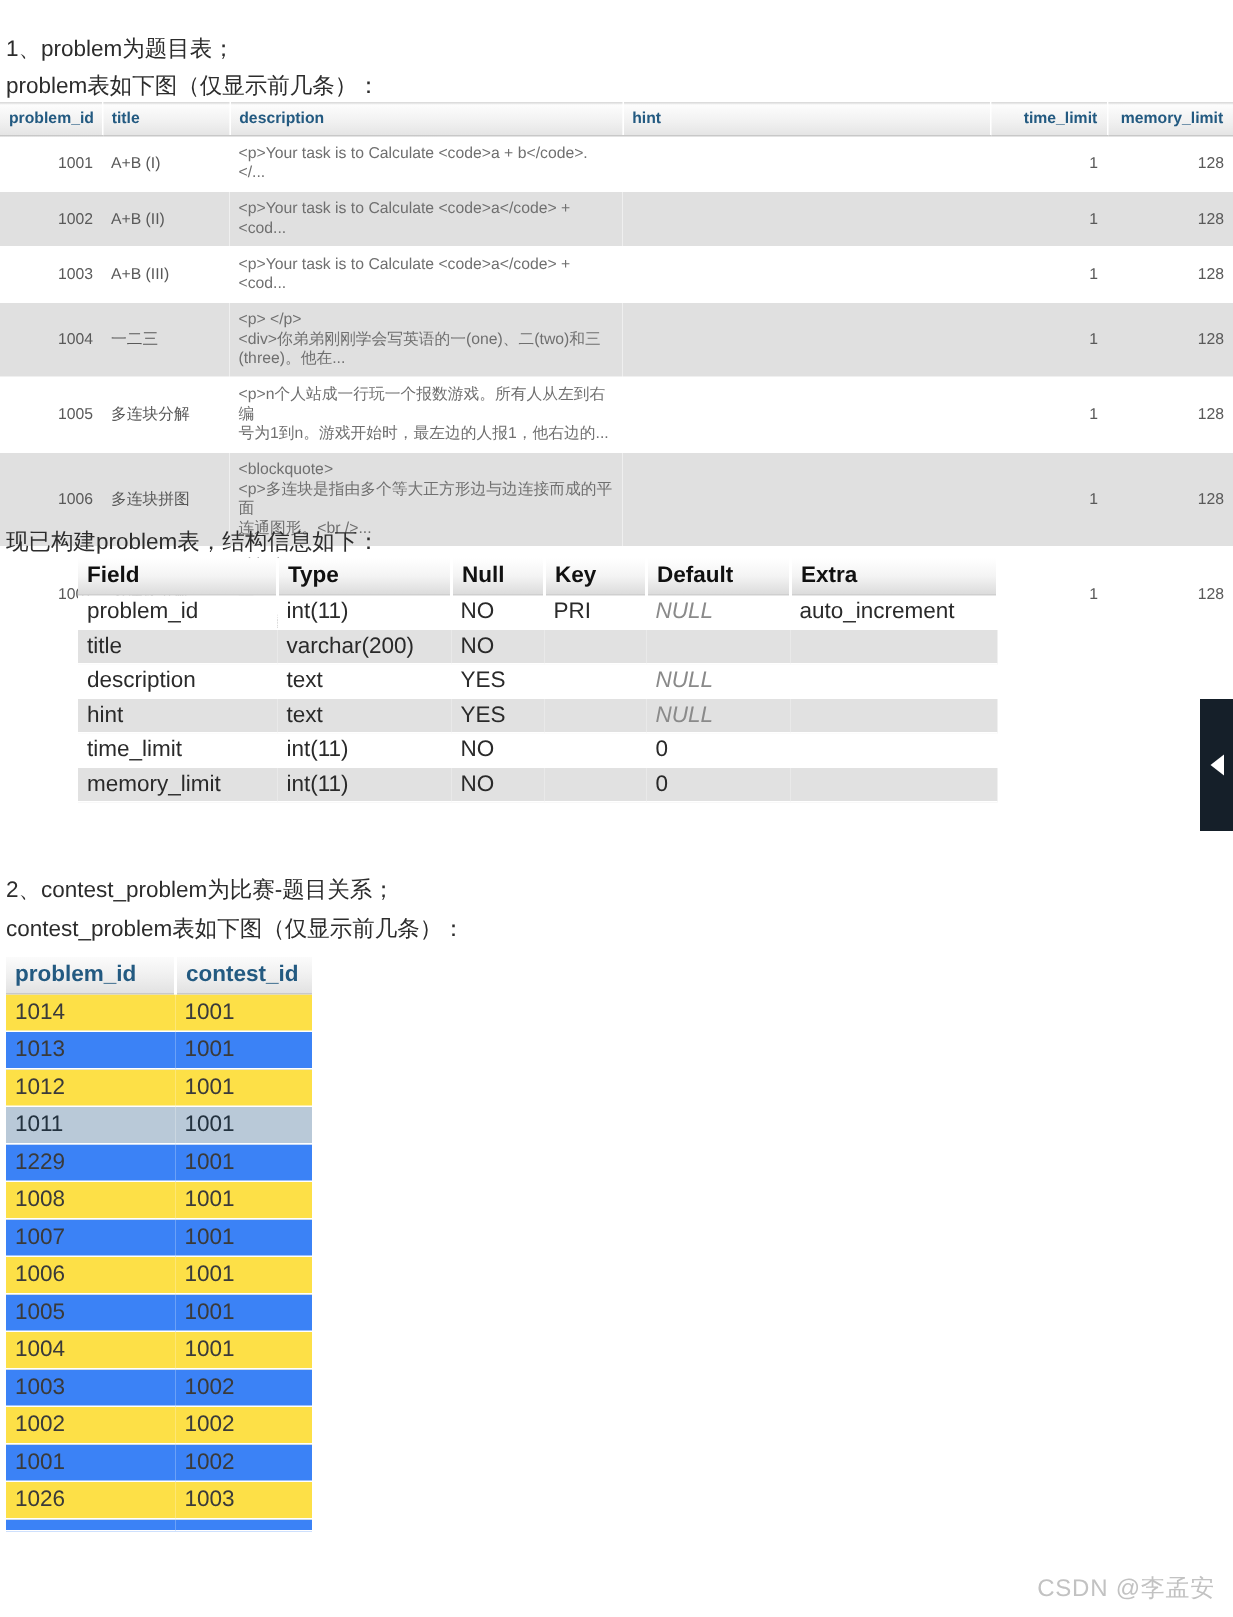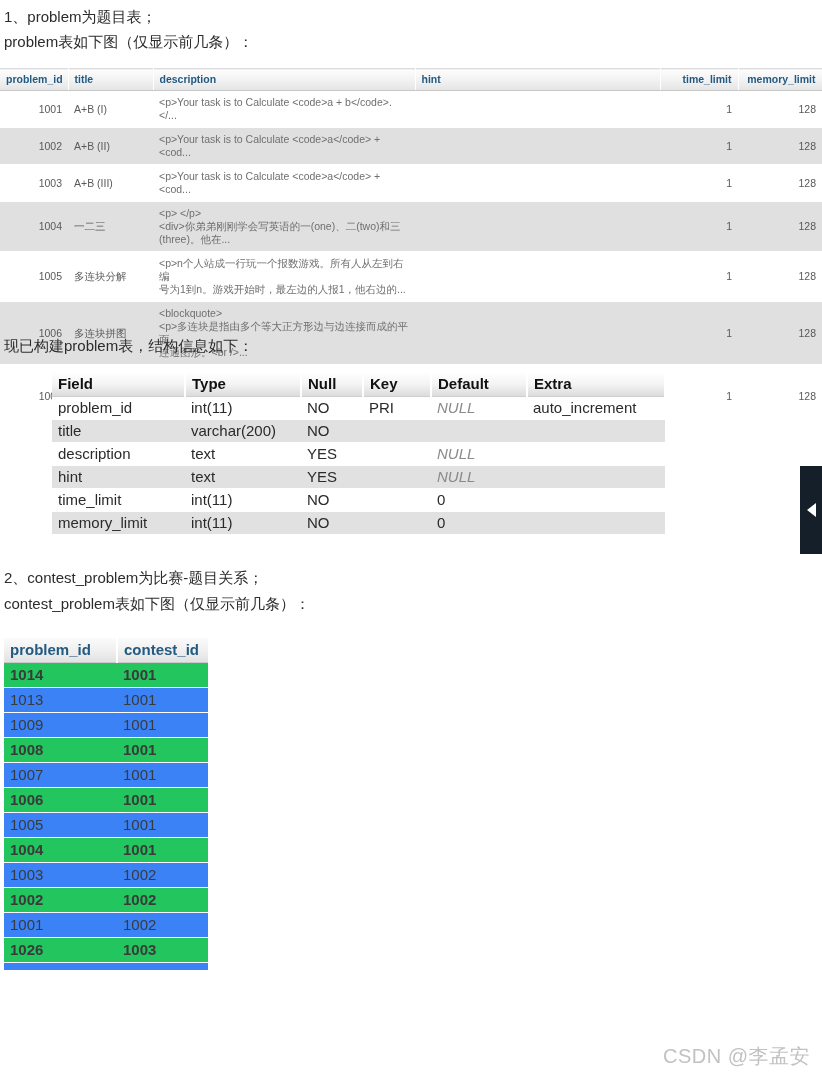--- a/index.html
+++ b/index.html
@@ -15,20 +15,21 @@
     font-family: "Liberation Sans", "DejaVu Sans", sans-serif;
     color: #1a1a1a;
   }
 
   
   .prose {
     font-size: 15px;
     line-height: 27px;
     color: #2c2c2c;
     padding-left: 4px;
+    margin-top: 16px;
   }
   .prose-1 { position: absolute; left: 0; top: 3px; }
   .prose-2 { position: absolute; left: 0; top: 28px; }
   .prose-3 { position: absolute; left: 0; top: 332px; }
   .prose-4 { position: absolute; left: 0; top: 564px; }
   .prose-5 { position: absolute; left: 0; top: 590px; }
 
   
   .tbl1-wrap {
     position: absolute;
@@ -137,21 +138,21 @@
     border-right: 2px solid #ffffff;
     border-bottom: 1px solid #c9c9c9;
     white-space: nowrap;
   }
   table.tbl3 tbody td {
     padding: 3px 4px 4px 6px;
     color: #3a3a3a;
     white-space: nowrap;
     border-bottom: 1px solid #ffffff;
   }
-  table.tbl3 tbody tr.odd  td { background: #22c55e; font-weight: bold; }
+  table.tbl3 tbody tr.odd  td { background: #fde047; }
   table.tbl3 tbody tr.even td { background: #3b82f6; }
   table.tbl3 tbody tr.selected td {
     background: #b9c9d8;
     color: #23323f;
   }
   .t3-c0 { width: 102px; }
   .t3-c1 { width: 102px; }
 
   
   .side-handle {
@@ -172,21 +173,21 @@
     border-top: 7px solid transparent;
     border-bottom: 7px solid transparent;
     border-right: 9px solid #ffffff;
   }
 
   
   .watermark {
     position: absolute;
     right: 12px;
     bottom: 8px;
-    font-size: 20px;
+    font-size: 16px;
     color: #c2c2c2;
     letter-spacing: 0.5px;
     user-select: none;
   }
 </style>
 </head>
 <body>
 
 <div class="prose prose-1">1、problem为题目表；</div>
 <div class="prose prose-2">problem表如下图（仅显示前几条）：</div>
@@ -376,22 +377,30 @@
     </thead>
     <tbody>
       <tr class="odd">
           <td>1014</td>
           <td>1001</td>
         </tr>
       <tr class="even">
           <td>1013</td>
           <td>1001</td>
         </tr>
-      <tr class="even">
-          <td>1009</td>
+      <tr class="odd">
+          <td>1012</td>
+          <td>1001</td>
+        </tr>
+      <tr class="selected">
+          <td>1011</td>
+          <td>1001</td>
+        </tr>
+      <tr class="even">
+          <td>1229</td>
           <td>1001</td>
         </tr>
       <tr class="odd">
           <td>1008</td>
           <td>1001</td>
         </tr>
       <tr class="even">
           <td>1007</td>
           <td>1001</td>
         </tr>

